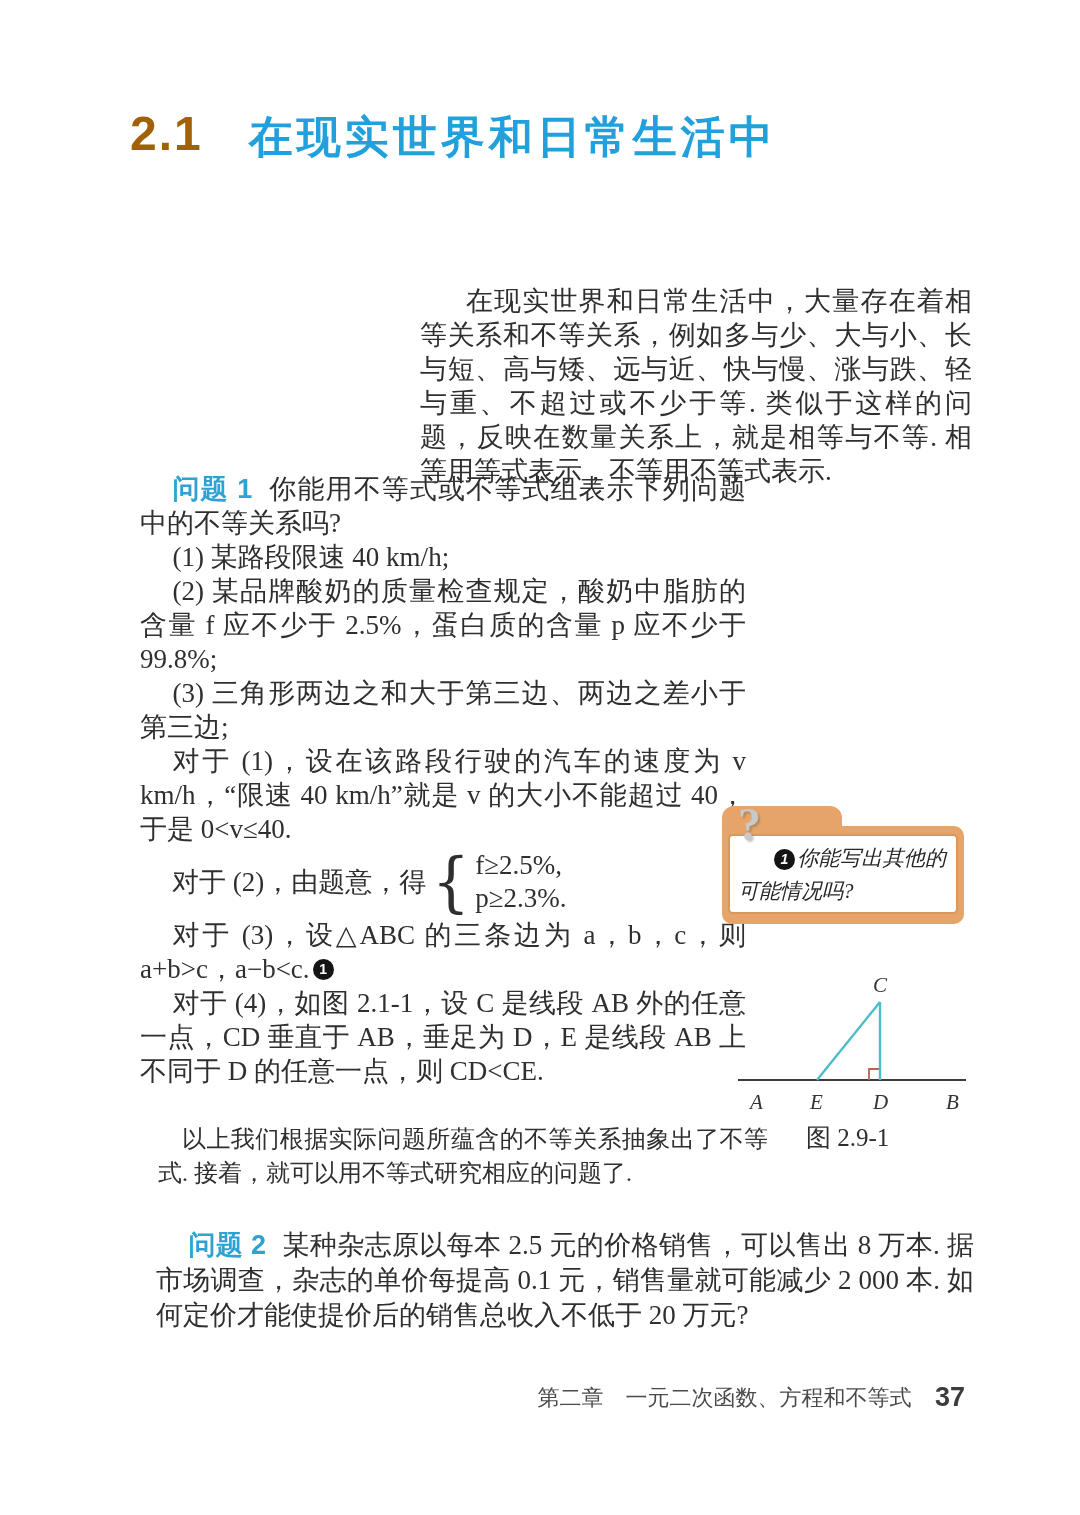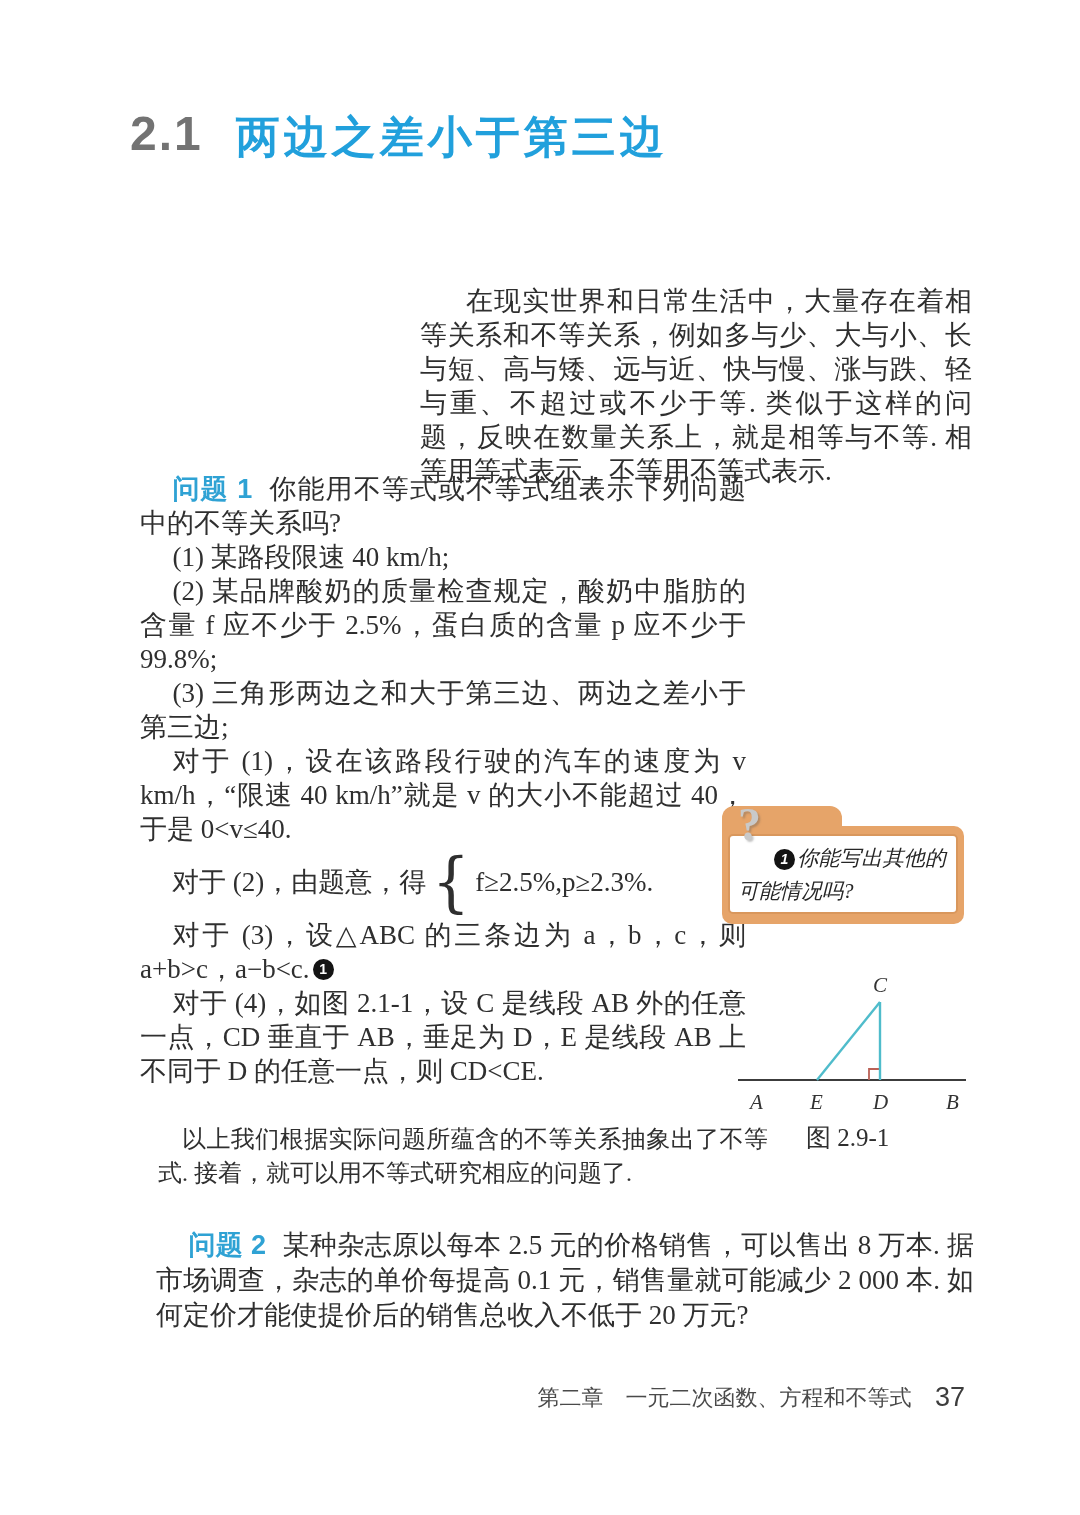--- a/index.html
+++ b/index.html
@@ -3,36 +3,36 @@
 <meta charset="utf-8">
 <style>
   html,body{margin:0;padding:0;background:#ffffff;}
   .page{
     position:relative;width:1080px;height:1515px;background:#ffffff;overflow:hidden;
     font-family:"Liberation Serif","DejaVu Serif",serif;color:#2f2f2f;
   }
   
   .title{position:absolute;left:130px;top:106px;margin:0;white-space:nowrap;
     font-family:"Liberation Sans","DejaVu Sans",sans-serif;font-weight:bold;}
-  .t-num{color:#737373;font-size:48px;letter-spacing:2px;margin-right:24px;vertical-align:2px;}
+  .t-num{color:#a16207;font-size:48px;letter-spacing:2px;margin-right:37px;vertical-align:2px;}
   .t-text{color:#21a0dc;font-size:44px;letter-spacing:4px;}
   
   .intro{position:absolute;left:408px;top:272px;width:552px;margin:12px;
     font-size:27px;line-height:34px;text-align:justify;text-indent:1.7em;}
   
   .main-col{position:absolute;left:140px;top:472px;width:606px;
     font-size:27px;line-height:34px;text-align:justify;}
   .main-col p{margin:0;text-indent:1.2em;}
   .qlabel{font-family:Liberation Sans, sans-serif;font-weight:bold;
     color:#2fa2d4;margin-right:16px;}
   .sys-row{display:flex;align-items:center;height:72px;}
   .sys-prefix{padding-left:32px;white-space:nowrap;}
   .brace{font-family:"DejaVu Serif",serif;font-size:66px;font-weight:normal;
     line-height:66px;margin:0 3px 0 4px;transform:scaleX(.9);}
-  .sys-col{display:flex;justify-content:center;line-height:33px;}
+  .sys-col{display:flex;flex-direction:column;justify-content:center;line-height:33px;}
   .circ{display:inline-block;width:21px;height:21px;border-radius:50%;background:#141414;
     color:#ffffff;font-size:14px;line-height:21px;text-align:center;font-weight:bold;
     font-family:"Liberation Sans","DejaVu Sans",sans-serif;vertical-align:4px;margin-left:3px;
     text-indent:0;}
   
   .summary{position:absolute;left:146px;top:1110px;width:610px;margin:12px;
     font-size:24px;line-height:34px;text-align:justify;text-indent:1em;}
   .problem2{position:absolute;left:140px;top:1212px;width:818px;margin:16px;
     font-size:27px;line-height:35px;text-align:justify;text-indent:1.2em;}
   
@@ -51,31 +51,31 @@
   .sidenote .note-text .circ{vertical-align:1px;margin-right:2px;margin-left:0;}
   
   .figure{position:absolute;left:728px;top:972px;width:272px;margin:0;}
   .figure svg{display:block;}
   .fig-label{font-style:italic;font-size:21px;fill:#333333;
     font-family:"Liberation Serif","DejaVu Serif",serif;}
   .figcaption{margin:4px 0 0 0;font-size:25px;color:#2f2f2f;padding-left:78px;}
   
   .footer{position:absolute;right:115px;top:1382px;white-space:nowrap;
     font-size:22px;color:#4a4a4a;}
-  .pagenum{font-family:"Liberation Sans","DejaVu Sans",sans-serif;font-weight:normal;
+  .pagenum{font-family:"Liberation Sans","DejaVu Sans",sans-serif;font-weight:bold;
     font-size:27px;color:#3d3d3d;margin-left:18px;vertical-align:-1px;text-align:right;}
 </style>
 </head>
 <body>
 
 <div class="page">
 
   <h1 class="title">
     <span class="t-num">2.1</span>
-    <span class="t-text">两边之差小于第三边</span>
+    <span class="t-text">在现实世界和日常生活中</span>
   </h1>
 
   <p class="intro">在现实世界和日常生活中，大量存在着相等关系和不等关系，例如多与少、大与小、长与短、高与矮、远与近、快与慢、涨与跌、轻与重、不超过或不少于等. 类似于这样的问题，反映在数量关系上，就是相等与不等. 相等用等式表示，不等用不等式表示.</p>
 
   <div class="main-col">
     <p><span class="qlabel">问题 1</span><span>你能用不等式或不等式组表示下列问题中的不等关系吗?</span></p>
     <p>(1) 某路段限速 40 km/h;</p>
     <p>(2) 某品牌酸奶的质量检查规定，酸奶中脂肪的含量 f 应不少于 2.5%，蛋白质的含量 p 应不少于 99.8%;</p>
     <p>(3) 三角形两边之和大于第三边、两边之差小于第三边;</p>
     <p>对于 (1)，设在该路段行驶的汽车的速度为 v km/h，“限速 40 km/h”就是 v 的大小不能超过 40，于是 0&lt;v≤40.</p>

